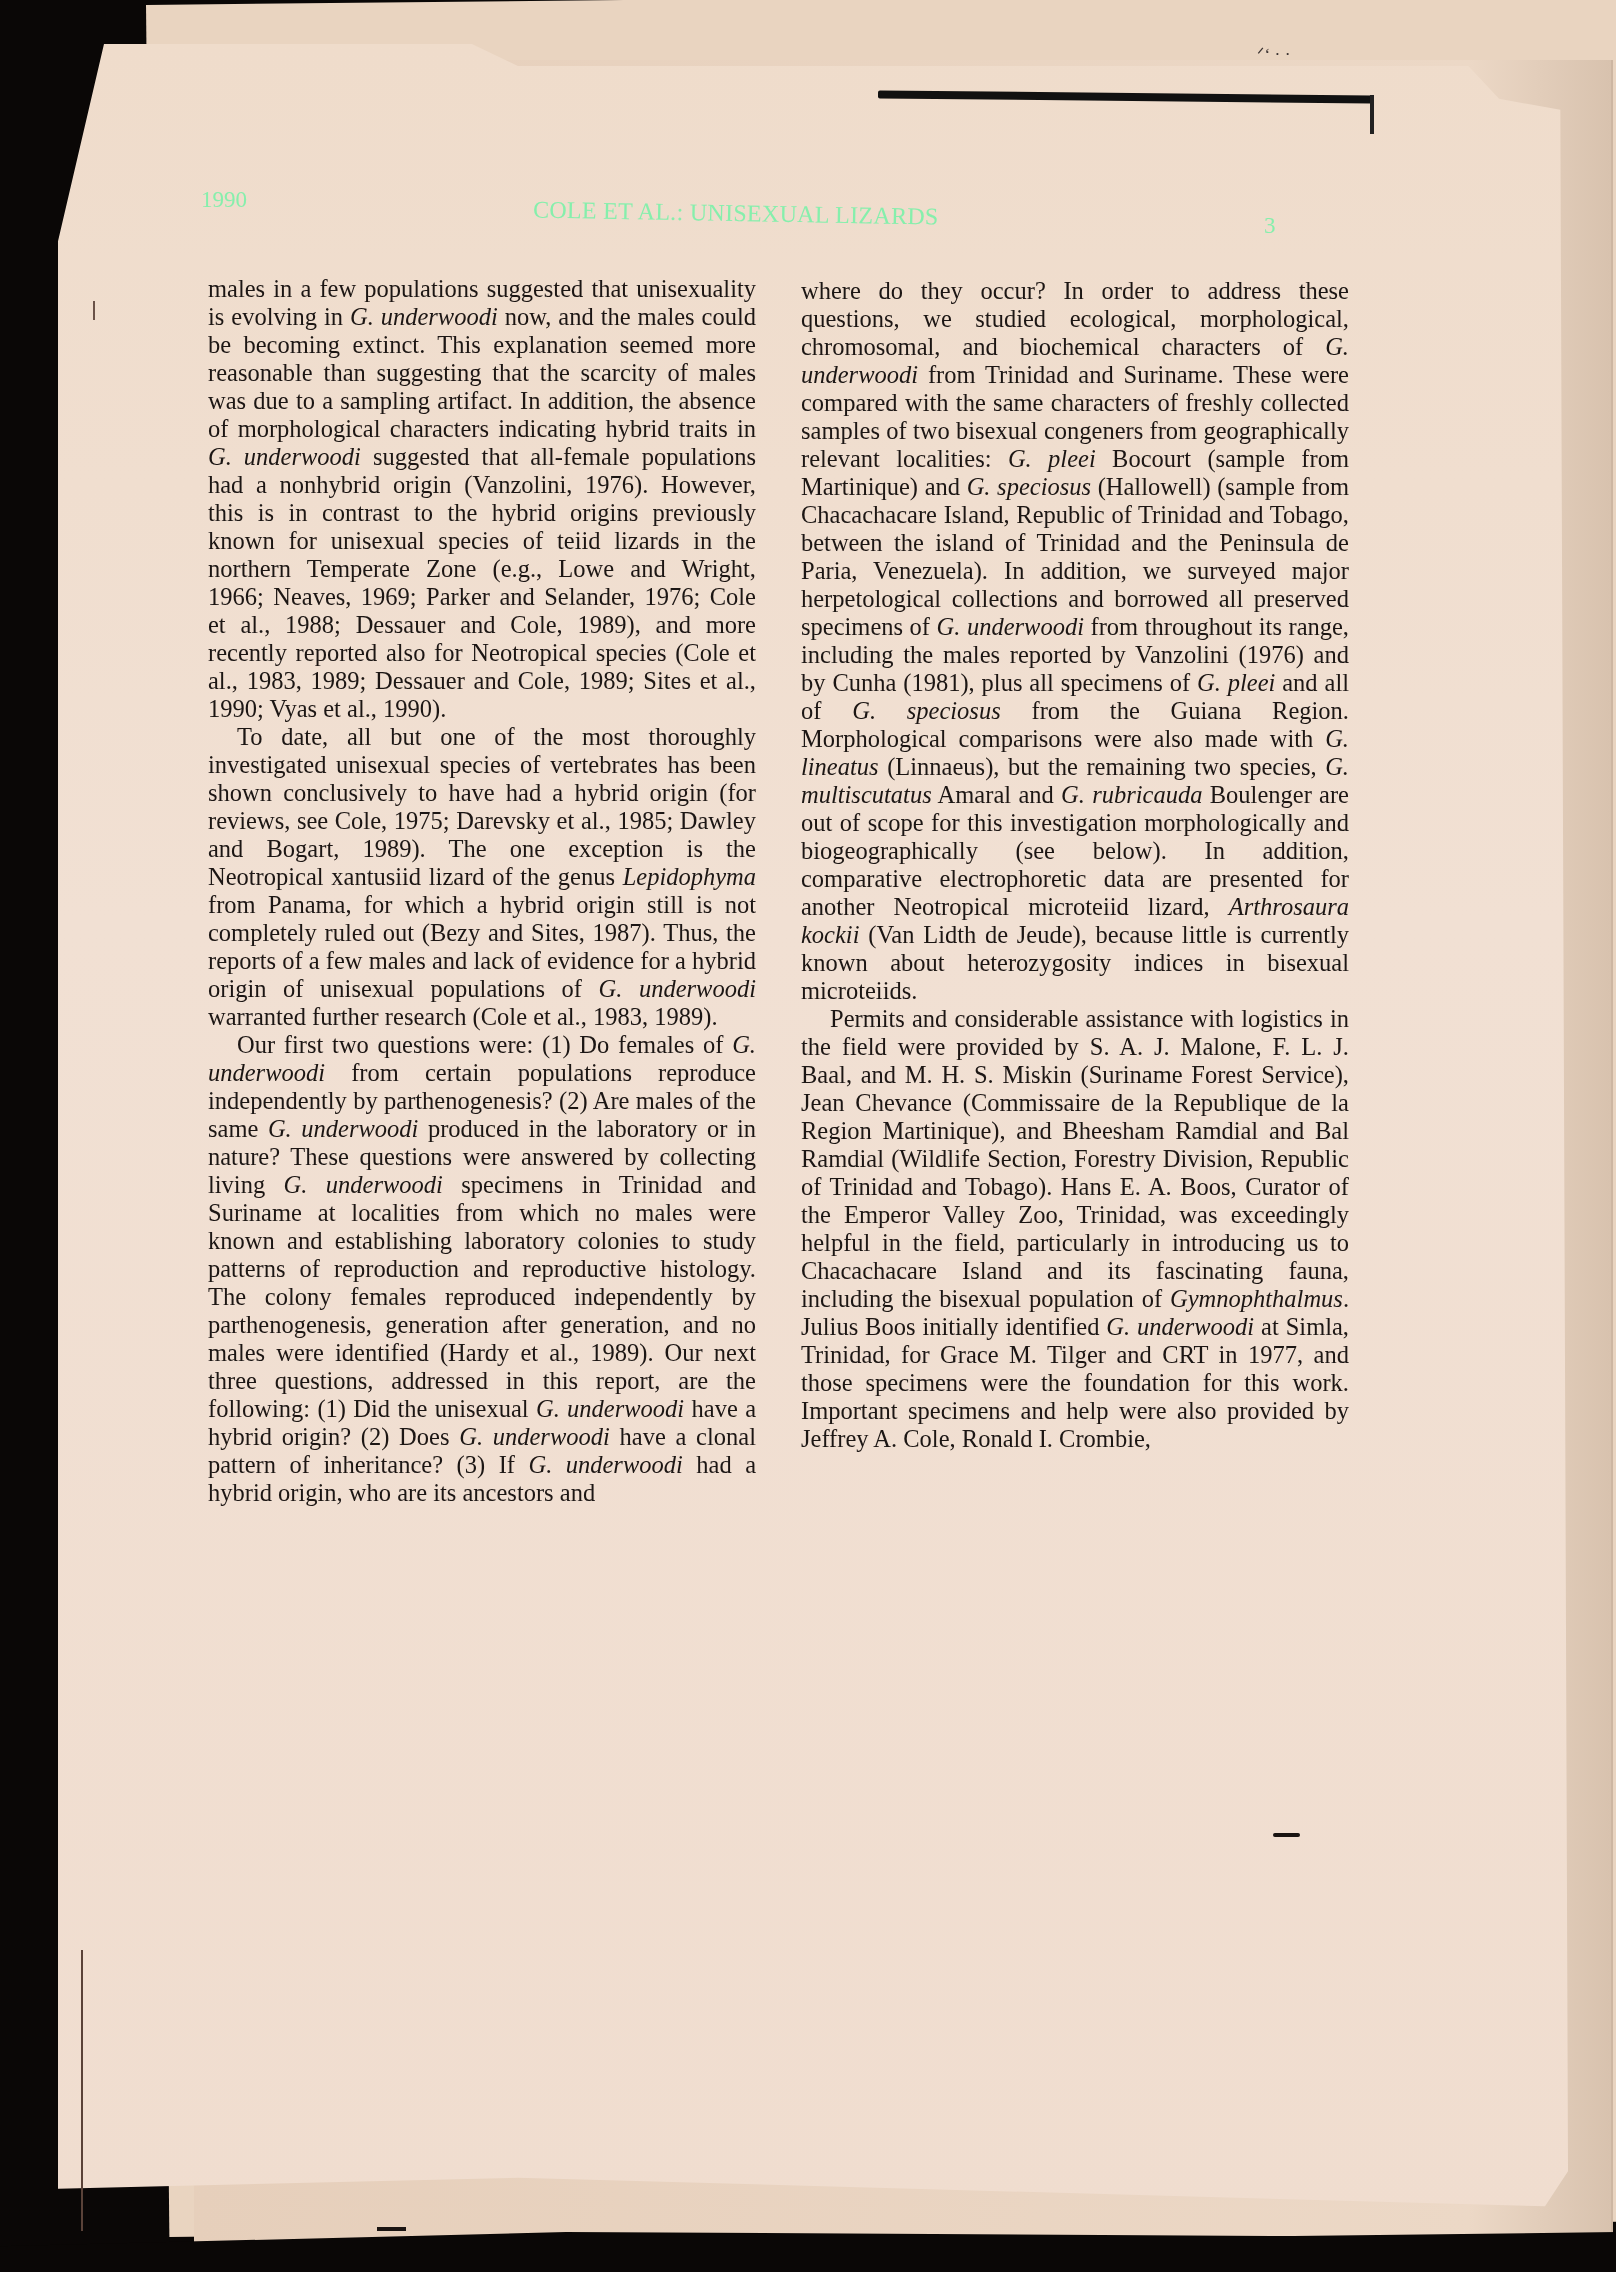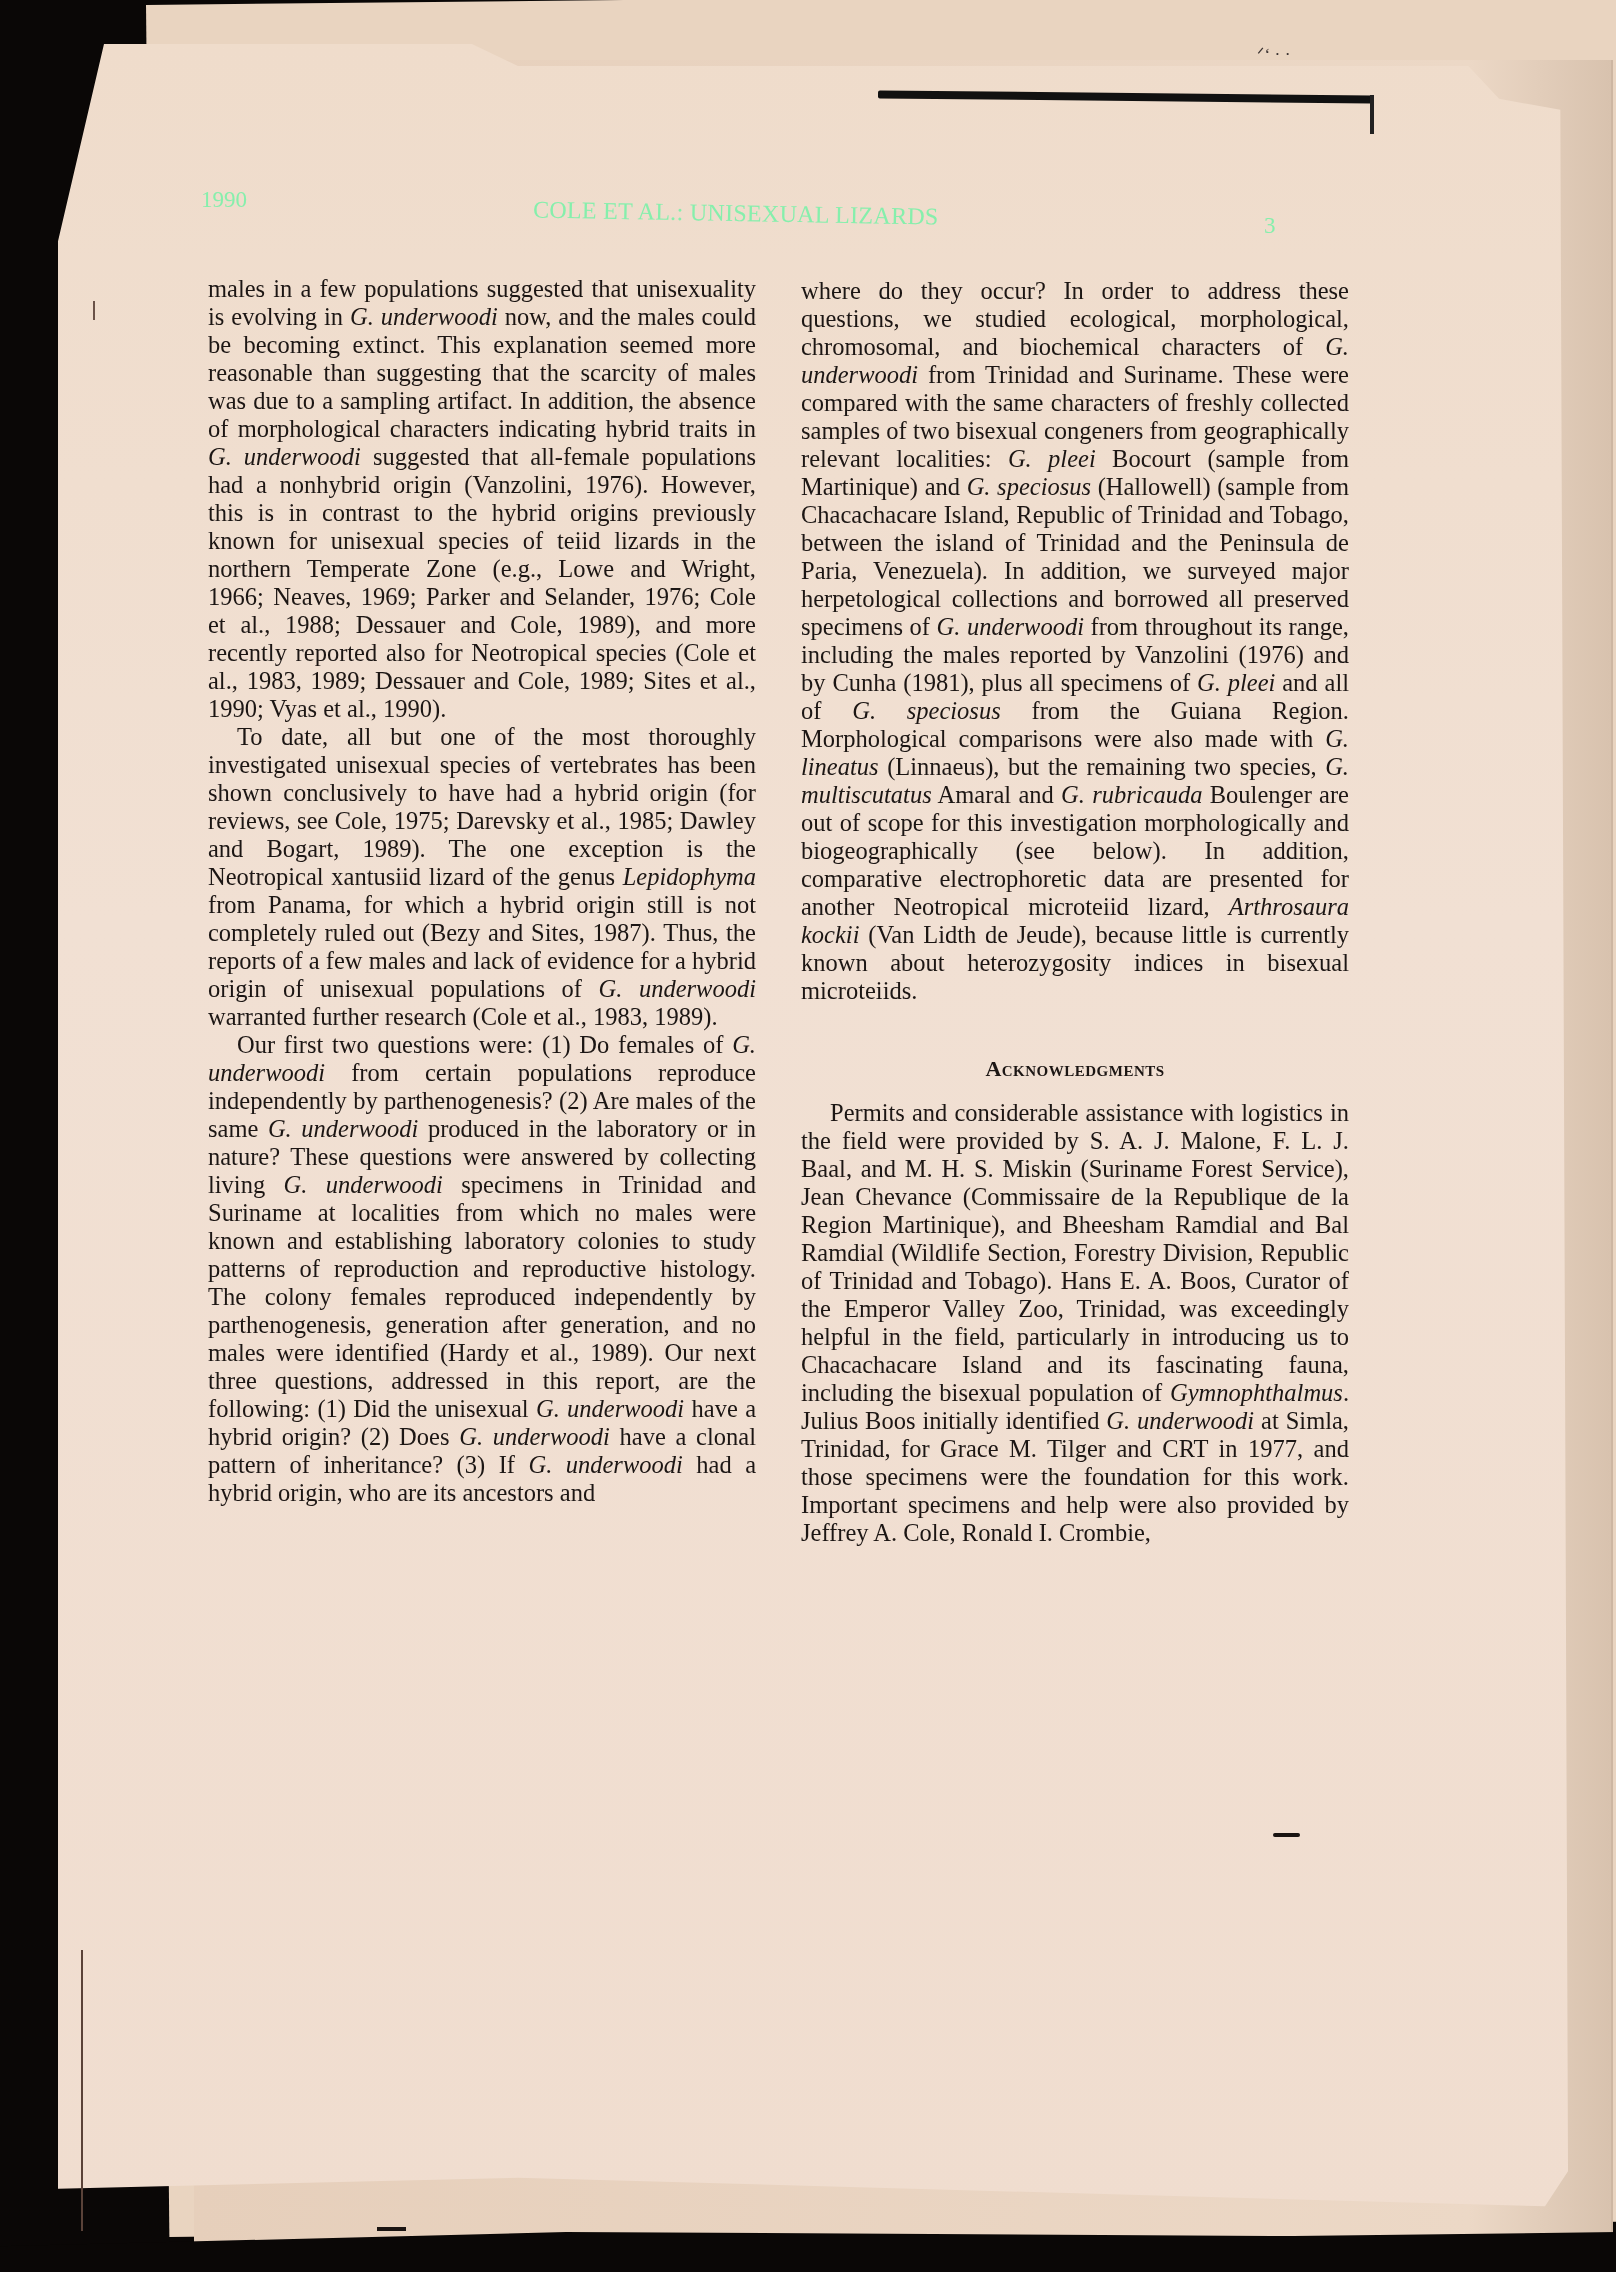--- a/index.html
+++ b/index.html
@@ -94,18 +94,17 @@
 <section class="col col-left">
     <p>males in a few populations suggested that unisexuality is evolving in <em>G. underwoodi</em> now, and the males could be becoming extinct. This explanation seemed more reasonable than suggesting that the scarcity of males was due to a sampling artifact. In addition, the absence of morphological characters indicating hybrid traits in <em>G. underwoodi</em> suggested that all-female populations had a nonhybrid origin (Vanzolini, 1976). However, this is in contrast to the hybrid origins previously known for unisexual species of teiid lizards in the northern Temperate Zone (e.g., Lowe and Wright, 1966; Neaves, 1969; Parker and Selander, 1976; Cole et al., 1988; Dessauer and Cole, 1989), and more recently reported also for Neotropical species (Cole et al., 1983, 1989; Dessauer and Cole, 1989; Sites et al., 1990; Vyas et al., 1990).</p>
     <p class="indent">To date, all but one of the most thoroughly investigated unisexual species of vertebrates has been shown conclusively to have had a hybrid origin (for reviews, see Cole, 1975; Darevsky et al., 1985; Dawley and Bogart, 1989). The one exception is the Neotropical xantusiid lizard of the genus <em>Lepidophyma</em> from Panama, for which a hybrid origin still is not completely ruled out (Bezy and Sites, 1987). Thus, the reports of a few males and lack of evidence for a hybrid origin of unisexual populations of <em>G. underwoodi</em> warranted further research (Cole et al., 1983, 1989).</p>
     <p class="indent">Our first two questions were: (1) Do females of <em>G. underwoodi</em> from certain populations reproduce independently by parthenogenesis? (2) Are males of the same <em>G. underwoodi</em> produced in the laboratory or in nature? These questions were answered by collecting living <em>G. underwoodi</em> specimens in Trinidad and Suriname at localities from which no males were known and establishing laboratory colonies to study patterns of reproduction and reproductive histology. The colony females reproduced independently by parthenogenesis, generation after generation, and no males were identified (Hardy et al., 1989). Our next three questions, addressed in this report, are the following: (1) Did the unisexual <em>G. underwoodi</em> have a hybrid origin? (2) Does <em>G. underwoodi</em> have a clonal pattern of inheritance? (3) If <em>G. underwoodi</em> had a hybrid origin, who are its ancestors and</p>
   </section>
 
 <section class="col col-right">
   <div>
       <p>where do they occur? In order to address these questions, we studied ecological, morphological, chromosomal, and biochemical characters of <em>G. underwoodi</em> from Trinidad and Suriname. These were compared with the same characters of freshly collected samples of two bisexual congeners from geographically relevant localities: <em>G. pleei</em> Bocourt (sample from Martinique) and <em>G. speciosus</em> (Hallowell) (sample from Chacachacare Island, Republic of Trinidad and Tobago, between the island of Trinidad and the Peninsula de Paria, Venezuela). In addition, we surveyed major herpetological collections and borrowed all preserved specimens of <em>G. underwoodi</em> from throughout its range, including the males reported by Vanzolini (1976) and by Cunha (1981), plus all specimens of <em>G. pleei</em> and all of <em>G. speciosus</em> from the Guiana Region. Morphological comparisons were also made with <em>G. lineatus</em> (Linnaeus), but the remaining two species, <em>G. multiscutatus</em> Amaral and <em>G. rubricauda</em> Boulenger are out of scope for this investigation morphologically and biogeographically (see below). In addition, comparative electrophoretic data are presented for another Neotropical microteiid lizard, <em>Arthrosaura kockii</em> (Van Lidth de Jeude), because little is currently known about heterozygosity indices in bisexual microteiids.</p>
     </div>
-  <h2 class="section-heading">Acknowledgments</h2>
   <div>
       <p class="indent">Permits and considerable assistance with logistics in the field were provided by S. A. J. Malone, F. L. J. Baal, and M. H. S. Miskin (Suriname Forest Service), Jean Chevance (Commissaire de la Republique de la Region Martinique), and Bheesham Ramdial and Bal Ramdial (Wildlife Section, Forestry Division, Republic of Trinidad and Tobago). Hans E. A. Boos, Curator of the Emperor Valley Zoo, Trinidad, was exceedingly helpful in the field, particularly in introducing us to Chacachacare Island and its fascinating fauna, including the bisexual population of <em>Gymnophthalmus</em>. Julius Boos initially identified <em>G. underwoodi</em> at Simla, Trinidad, for Grace M. Tilger and CRT in 1977, and those specimens were the foundation for this work. Important specimens and help were also provided by Jeffrey A. Cole, Ronald I. Crombie,</p>
     </div>
 </section>
 
 
 </body></html>

